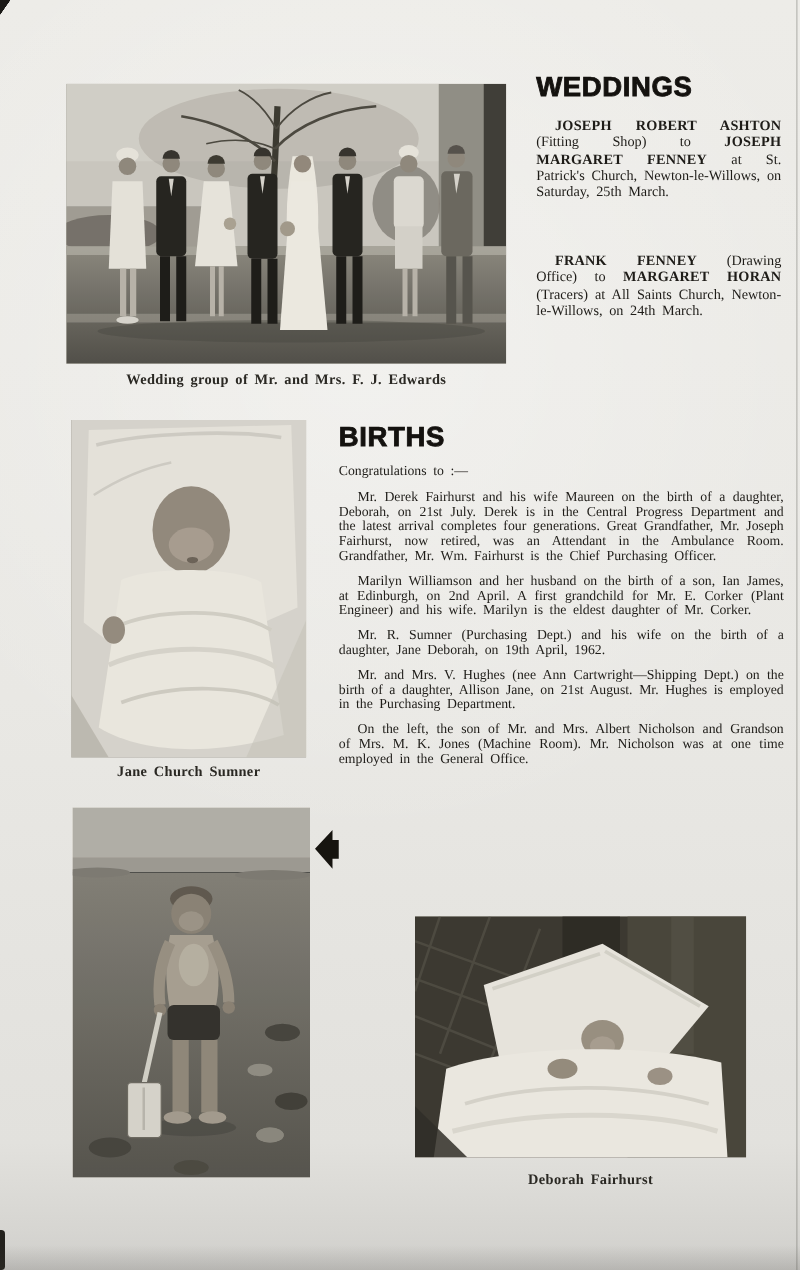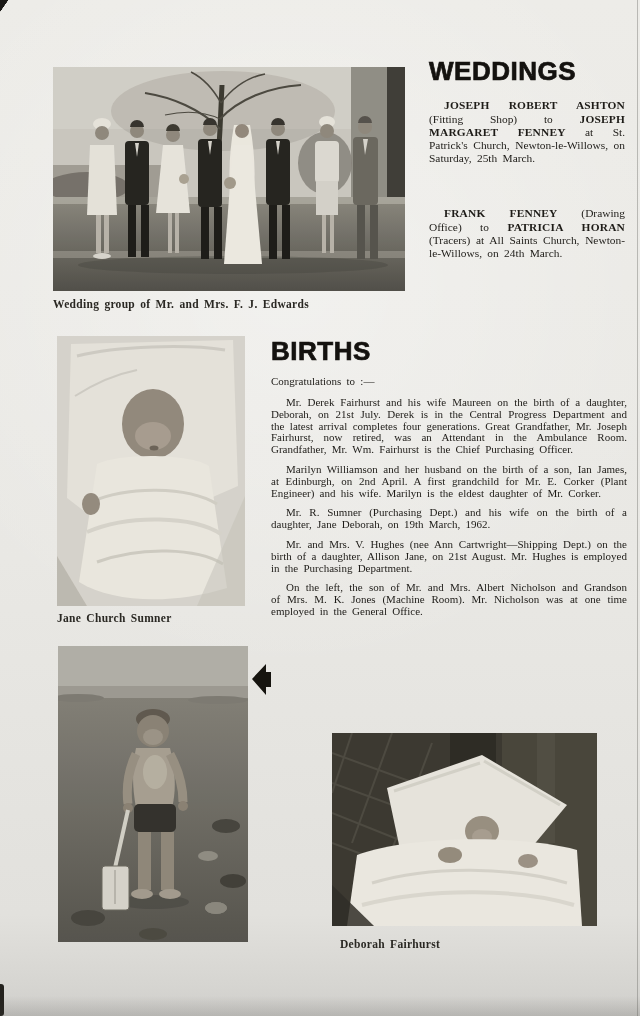--- a/index.html
+++ b/index.html
@@ -15,41 +15,41 @@
   }
   
   .mark-tl{position:absolute;left:0;top:0;width:11px;height:15px;
     background:linear-gradient(125deg,#1a1916 38%,transparent 40%);}
   .mark-bl{position:absolute;left:0;top:984px;width:4px;height:32px;background:#23211d;border-radius:0 3px 3px 0;}
   .edge-right{position:absolute;right:2px;top:0;width:1px;height:100%;background:rgba(90,88,82,.35);}
   .bottom-shade{position:absolute;left:0;bottom:0;width:100%;height:20px;background:linear-gradient(180deg,rgba(0,0,0,0),rgba(70,68,62,.18));}
 
   
   .headline{
-    font-family:"Liberation Sans", sans-serif; font-weight:900; font-size:26px;
+    font-family:"Liberation Sans", sans-serif; font-weight:900; font-size:22px;
     letter-spacing:.5px; color:var(--headline); -webkit-text-stroke:.7px var(--headline);
     margin:0; line-height:1.05;
   }
 
   
   .col{position:absolute; text-align:justify;}
   .col p{margin:0; text-indent:15px; word-spacing:2.5px; color:var(--ink);}
   .col-weddings{left:429px; top:58px; width:196px; font-size:11.4px; line-height:13.2px;}
   .col-weddings .headline{margin-bottom:14px;}
   .col-weddings .ann{font-weight:500;}
   .col-weddings .ann + .ann{margin-top:42px;}
   .col-weddings .b{font-weight:bold; letter-spacing:.2px;}
   .col-births{left:271px; top:338px; width:356px; font-size:11px; line-height:11.8px;}
   .col-births .headline{margin-bottom:11px;}
   .col-births .intro{text-indent:0; margin-bottom:9px;}
   .col-births p.ann{margin-bottom:8px;}
 
   
   .caption{
-    position:absolute; font-size:11.5px; font-weight:600;
+    position:absolute; text-align:center; font-size:11.5px; font-weight:600;
     letter-spacing:.3px; word-spacing:2px; color:var(--caption);
   }
 
   
   .photo{position:absolute; margin:0; padding:0; overflow:hidden; background:#cfccc4;
     box-shadow:0 0 0 1px rgba(60,58,52,.25) inset;}
   .photo svg{display:block; filter:blur(.4px) contrast(.97); width:100%; height:100%;}
   .ph-wedding{left:53px; top:67px; width:352px; height:224px;}
   .ph-baby1{left:57px; top:336px; width:188px; height:270px;}
   .ph-beach{left:58px; top:646px; width:190px; height:296px;}
@@ -149,21 +149,21 @@
         <path d="M310,72 L315,72 L312,88 Z" fill="#d8d5cc"></path>
       <rect x="304" y="138" width="8" height="54" fill="#55534b"></rect>
         <rect x="317" y="138" width="8" height="54" fill="#55534b"></rect>
     </svg>
   </figure>
   <div class="caption" style="left:53px; top:298px; width:352px;">Wedding group of Mr. and Mrs. F. J. Edwards</div>
 
   <section class="col col-weddings">
     <h1 class="headline">WEDDINGS</h1>
     <p class="ann"><span class="b">JOSEPH ROBERT ASHTON</span><span> (Fitting Shop) to </span><span class="b">JOSEPH MARGARET FENNEY</span><span> at St. Patrick's Church, Newton-le-Willows, on Saturday, 25th March.</span></p>
-    <p class="ann"><span class="b">FRANK FENNEY</span><span> (Drawing Office) to </span><span class="b">PATRICIA HORAN</span><span> (Tracers) at All Saints Church, Newton-le-Willows, on 24th March.</span></p>
+    <p class="ann"><span class="b">FRANK FENNEY</span><span> (Drawing Office) to </span><span class="b">MARGARET HORAN</span><span> (Tracers) at All Saints Church, Newton-le-Willows, on 24th March.</span></p>
   </section>
 
   <figure class="photo ph-baby1">
     <svg viewBox="0 0 188 270" preserveAspectRatio="none">
       <rect width="188" height="270" fill="#d8d5cd"></rect>
       <path d="M14,8 L176,4 L181,150 L62,202 L10,162 Z" fill="#e7e4dc"></path>
       <path d="M20,20 C60,10 130,8 168,14" stroke="#cfccc4" stroke-width="3" fill="none"></path>
       <path d="M18,60 C40,46 60,38 80,34" stroke="#cfccc4" stroke-width="2" fill="none"></path>
       <ellipse cx="96" cy="88" rx="31" ry="35" fill="#93897c"></ellipse>
       <ellipse cx="96" cy="100" rx="18" ry="14" fill="#a89d8f"></ellipse>
@@ -177,21 +177,21 @@
       <path d="M188,160 L188,270 L140,270 Z" fill="#c4c1b8" opacity=".5"></path>
     </svg>
   </figure>
   <div class="caption" style="left:57px; top:612px; width:188px;">Jane Church Sumner</div>
 
   <section class="col col-births">
     <h1 class="headline">BIRTHS</h1>
     <p class="intro">Congratulations to :—</p>
     <p class="ann">Mr. Derek Fairhurst and his wife Maureen on the birth of a daughter, Deborah, on 21st July.  Derek is in the Central Progress Department and the latest arrival completes four generations.  Great Grandfather, Mr. Joseph Fairhurst, now retired, was an Attendant in the Ambulance Room.  Grandfather, Mr. Wm. Fairhurst is the Chief Purchasing Officer.</p>
     <p class="ann">Marilyn Williamson and her husband on the birth of a son, Ian James, at Edinburgh, on 2nd April.  A first grandchild for Mr. E. Corker (Plant Engineer) and his wife.  Marilyn is the eldest daughter of Mr. Corker.</p>
-    <p class="ann">Mr. R. Sumner (Purchasing Dept.) and his wife on the birth of a daughter, Jane Deborah, on 19th March, 1962.</p>
+    <p class="ann">Mr. R. Sumner (Purchasing Dept.) and his wife on the birth of a daughter, Jane Deborah, on 19th April, 1962.</p>
     <p class="ann">Mr. and Mrs. V. Hughes (nee Ann Cartwright—Shipping Dept.) on the birth of a daughter, Allison Jane, on 21st August.  Mr. Hughes is employed in the Purchasing Department.</p>
     <p class="ann">On the left, the son of Mr. and Mrs. Albert Nicholson and Grandson of Mrs. M. K. Jones (Machine Room).  Mr. Nicholson was at one time employed in the General Office.</p>
   </section>
 
   <div class="pointer">
     <svg viewBox="0 0 21 34" width="21" height="34">
       <path d="M1,16 L15,1 L15,9 L20,9 L20,24 L15,24 L15,32 Z" fill="#16140f"></path>
     </svg>
   </div>
 

